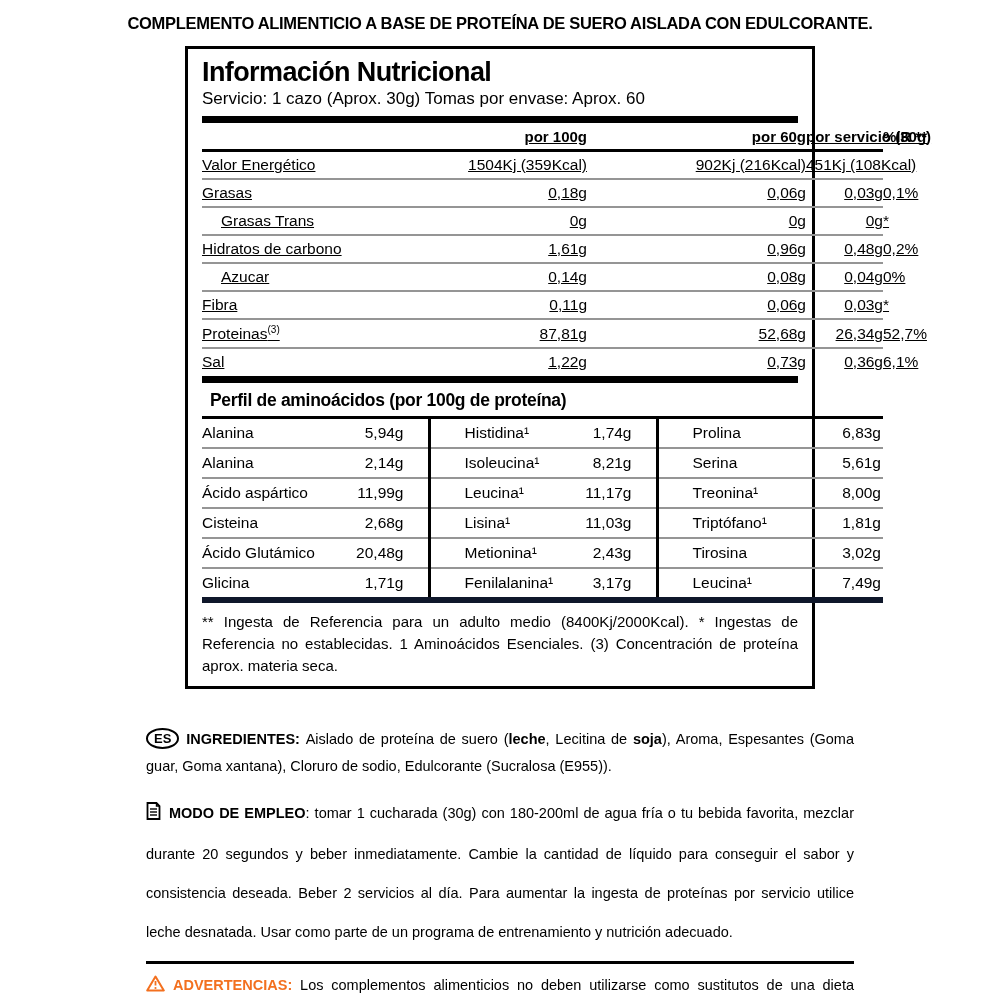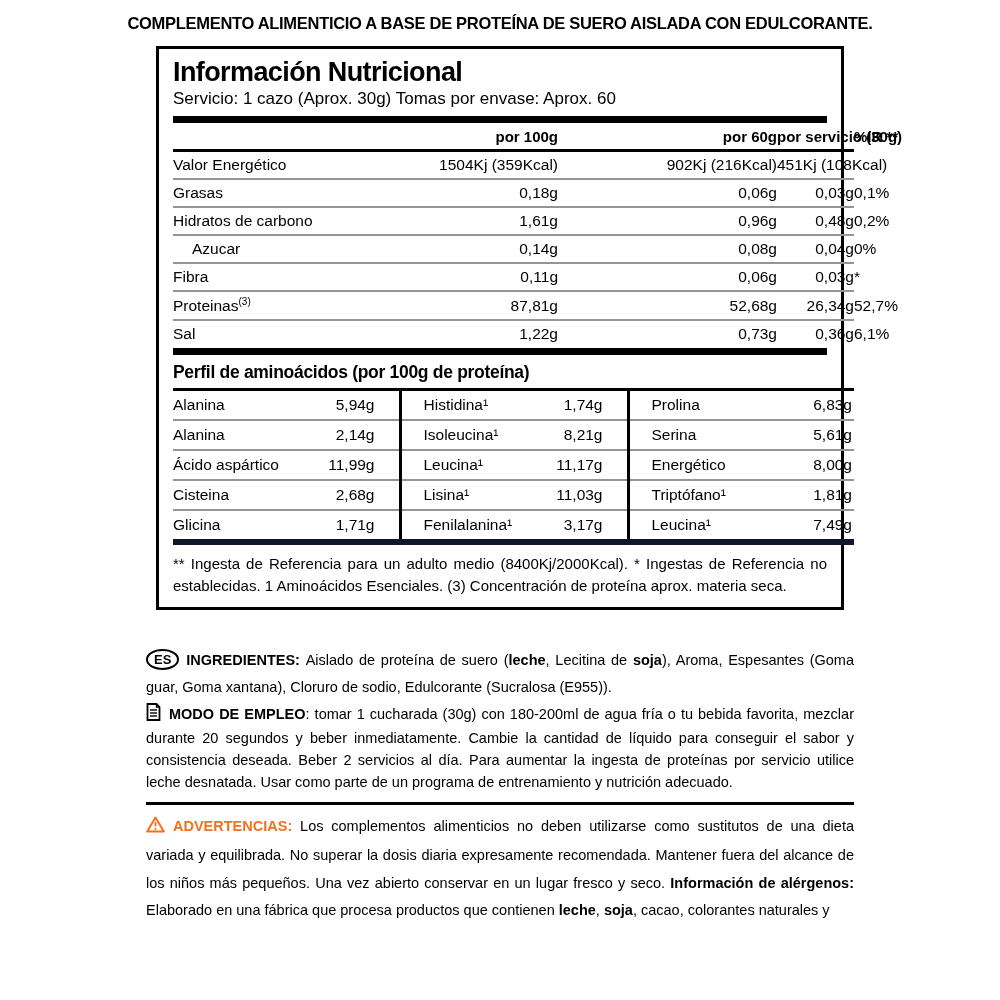--- a/index.html
+++ b/index.html
@@ -3,58 +3,58 @@
 <meta charset="utf-8">
 <style>
   * { box-sizing: border-box; }
   html,body { margin:0; padding:0; }
   body { font-family:"Liberation Sans", sans-serif; color:#000; background:#fff; }
   .page { width:1000px; height:1000px; position:relative; overflow:hidden; background:#fff; }
 
   .banner { margin:14px auto 0; width:780px; text-align:center; font-weight:bold;
             font-size:16.5px; letter-spacing:-0.3px; }
 
-  .panel { width:688px; margin:13px auto 0; border:3px solid #000; padding:6px 14px 8px; }
+  .panel { width:630px; margin:13px auto 0; border:3px solid #000; padding:6px 14px 8px; }
   .panel-title { font-size:27px; font-weight:bold; margin:2px 0 1px; letter-spacing:-0.6px; }
   .serving { font-size:17px; margin:0 0 7px; }
 
   .bar { height:7px; background:#000; }
 
   table { border-collapse:collapse; width:100%; table-layout:fixed; }
   .ntable th { font-size:15px; font-weight:bold; text-align:right; padding:5px 0 4px;
                border-bottom:3px solid #000; white-space:nowrap; }
   .ntable th.lblh { text-align:left; }
   .ntable td { font-size:15.5px; padding:4px 0; white-space:nowrap; }
-  .ntable tr { border-bottom:2px solid #959595; }
+  .ntable tr { border-bottom:2px solid #959595;text-decoration:underline; }
   .ntable tr:last-child { border-bottom:none; }
   .num { text-align:right; }
   td.ind { padding-left:19px; }
   sup { font-size:10px; }
 
   .bar2 { height:7px; background:#000; margin-top:1px; }
-  .perfil { font-size:17.5px; font-weight:bold; margin:7px 0 5px; letter-spacing:-0.3px; }
+  .perfil { font-size:17.5px; font-weight:bold; margin:7px 8px 5px; letter-spacing:-0.3px; }
 
   .atable { border-top:3px solid #000; border-bottom:6px solid #0f172a; }
   .atable td { font-size:15.5px; padding:5px 0; white-space:nowrap; }
   .atable tr { border-bottom:2px solid #959595; }
   .atable tr:last-child { border-bottom:none; }
   td.an { text-align:left; }
-  td.an1, td.an2 { padding-left:22px; }
+  td.an1, td.an2 { padding-left:34px; }
   td.av { text-align:right; }
   td.av0, td.av1 { padding-right:24px; border-right:3px solid #000;text-align:right; }
   td.av2 { padding-right:2px; }
 
   .footnote { font-size:15px; line-height:1.45; text-align:justify; margin:8px 0 2px; }
 
   .below { width:708px; margin:0 auto; }
   .rich { font-size:14.5px; line-height:27px; text-align:justify; margin:0; }
   .rich .b { font-weight:bold; }
   .rich .accent { font-weight:bold; }
   .ing-p { margin-top:15px; }
-  .usage-p { margin-top:2px; line-height:22px; }
+  .usage-p { margin-top:14px; line-height:39px; }
   .divider { height:3px; background:#000; margin:9px 0 8px; }
   .warn-p { line-height:27.5px; }
 
   .es-badge { display:inline-block; border:2px solid #000; border-radius:50%;
               padding:0 6px; font-weight:bold; font-size:13px; line-height:17px;
               vertical-align:1px; margin-right:7px;margin-top:24px; }
   .inline-icon { display:inline-block; vertical-align:-2px; margin-right:8px; }
 </style>
 </head>
 <body>
@@ -94,20 +94,27 @@
             <td class="num"></td>
           </tr>
           <tr>
             <td class="">Grasas</td>
             <td class="num">0,18g</td>
             <td class="num">0,06g</td>
             <td class="num">0,03g</td>
             <td class="num">0,1%</td>
           </tr>
           <tr>
+            <td class="ind">Grasas Trans</td>
+            <td class="num">0g</td>
+            <td class="num">0g</td>
+            <td class="num">0g</td>
+            <td class="num">*</td>
+          </tr>
+          <tr>
             <td class="">Hidratos de carbono</td>
             <td class="num">1,61g</td>
             <td class="num">0,96g</td>
             <td class="num">0,48g</td>
             <td class="num">0,2%</td>
           </tr>
           <tr>
             <td class="ind">Azucar</td>
             <td class="num">0,14g</td>
             <td class="num">0,08g</td>
@@ -166,30 +173,38 @@
             <td class="an an1">Isoleucina¹</td>
             <td class="av av1">8,21g</td>
             <td class="an an2">Serina</td>
             <td class="av av2">5,61g</td>
           </tr>
           <tr>
             <td class="an an0">Ácido aspártico</td>
             <td class="av av0">11,99g</td>
             <td class="an an1">Leucina¹</td>
             <td class="av av1">11,17g</td>
-            <td class="an an2">Energético</td>
+            <td class="an an2">Treonina¹</td>
             <td class="av av2">8,00g</td>
           </tr>
           <tr>
             <td class="an an0">Cisteina</td>
             <td class="av av0">2,68g</td>
             <td class="an an1">Lisina¹</td>
             <td class="av av1">11,03g</td>
             <td class="an an2">Triptófano¹</td>
             <td class="av av2">1,81g</td>
+          </tr>
+          <tr>
+            <td class="an an0">Ácido Glutámico</td>
+            <td class="av av0">20,48g</td>
+            <td class="an an1">Metionina¹</td>
+            <td class="av av1">2,43g</td>
+            <td class="an an2">Tirosina</td>
+            <td class="av av2">3,02g</td>
           </tr>
           <tr>
             <td class="an an0">Glicina</td>
             <td class="av av0">1,71g</td>
             <td class="an an1">Fenilalanina¹</td>
             <td class="av av1">3,17g</td>
             <td class="an an2">Leucina¹</td>
             <td class="av av2">7,49g</td>
           </tr>
         </tbody>

